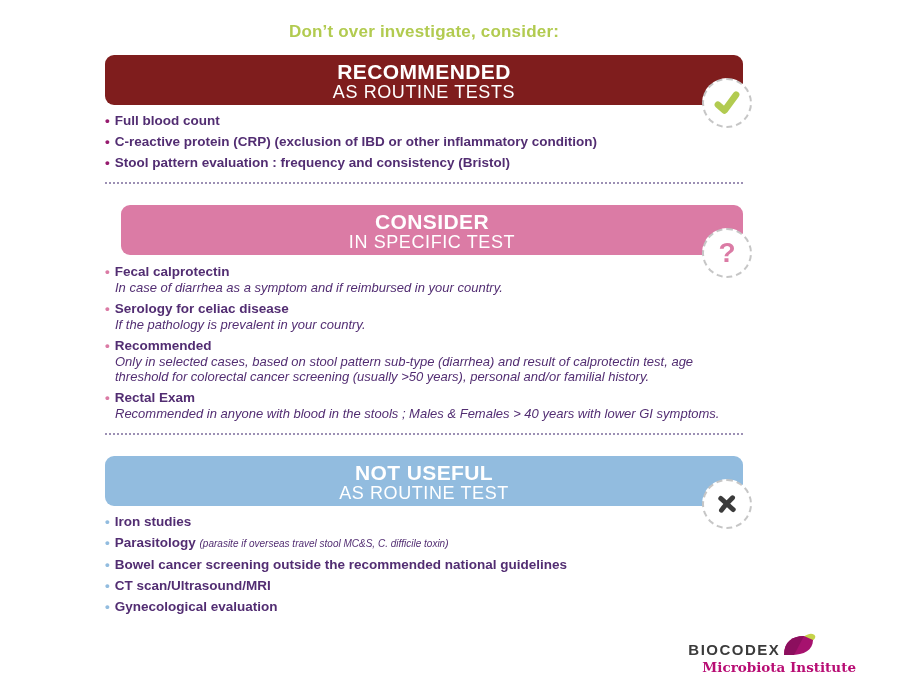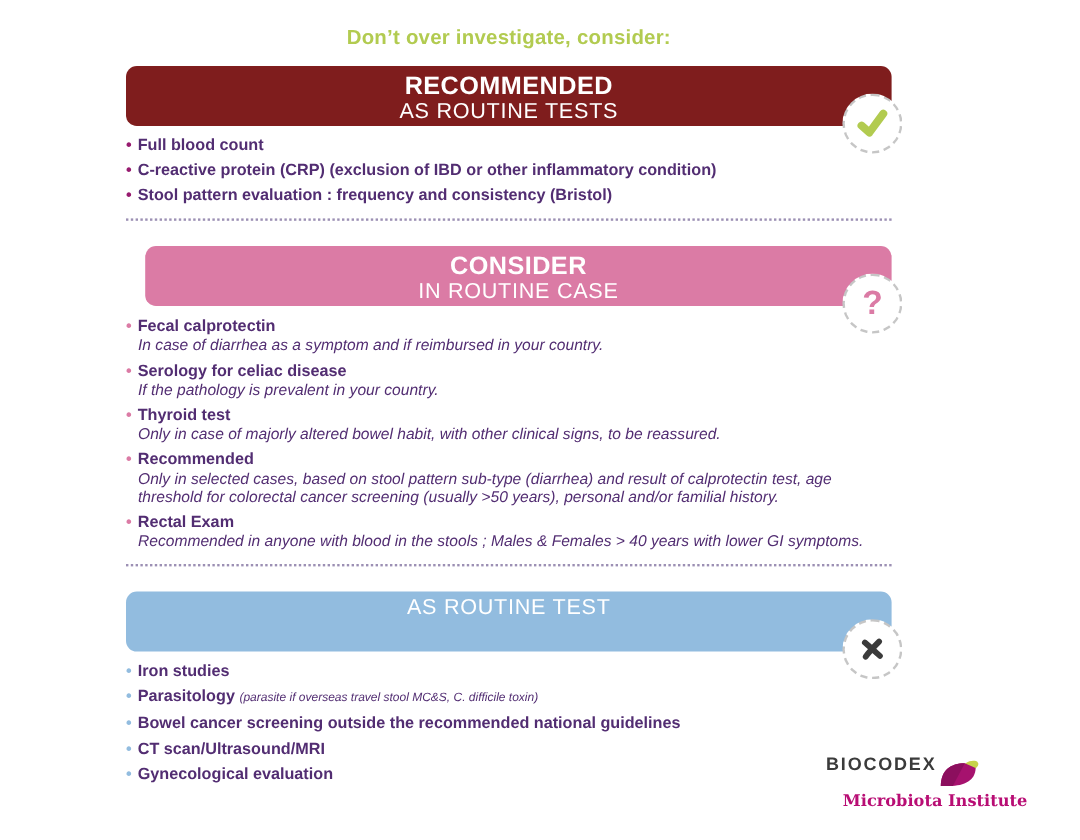--- a/index.html
+++ b/index.html
@@ -19,21 +19,21 @@
   .sec-list{list-style:none;margin:9px 0 0 0;padding:0;color:#522d72;font-size:13.5px;}
   .sec-list li{margin-bottom:6px;line-height:15px;}
   .sec-list.simple li{margin-bottom:7px;line-height:14px;}
   .bullet{font-weight:bold;margin-right:5px;}
   .item-label{font-weight:bold;}
   .item-detail{font-style:italic;font-weight:normal;font-size:13px;line-height:15px;
     padding-left:10px;margin-top:1px;}
   .inline-detail{font-style:italic;font-weight:normal;font-size:10px;}
   .divider{border:none;border-top:2px dotted #9c90b4;margin:12px 0 21px 0;}
   .logo{position:absolute;right:44px;top:630px;text-align:left;}
-  .logo-row{display:flex;}
+  .logo-row{display:flex;align-items:flex-end;}
   .logo-brand{font-size:15px;font-weight:bold;color:#3b3b3b;letter-spacing:1.5px;line-height:16px;}
   .logo-leaf{margin-left:2px;position:relative;top:3px;}
   .logo-tagline{font-family:"DejaVu Serif",serif;font-weight:bold;
     color:#b80d74;font-size:13.5px;margin-top:1px;padding-left:14px;}
 </style>
 </head>
 <body>
 
 <div class="page">
   <h1 class="page-title">Don’t over investigate, consider:</h1>
@@ -52,36 +52,36 @@
         <ul class="sec-list simple">
           <li><span class="bullet" style="color: rgb(151, 27, 111);">•</span><span class="item-label">Full blood count</span></li>
           <li><span class="bullet" style="color: rgb(151, 27, 111);">•</span><span class="item-label">C-reactive protein (CRP) (exclusion of IBD or other inflammatory condition)</span></li>
           <li><span class="bullet" style="color: rgb(151, 27, 111);">•</span><span class="item-label">Stool pattern evaluation : frequency and consistency (Bristol)</span></li>
         </ul>
       </section>
       <div class="divider"></div>
       <section>
         <div class="sec-header" style="background: rgb(219, 123, 165); margin-left: 16px;">
           <div class="sec-title">CONSIDER</div>
-          <div class="sec-subtitle">IN ROUTINE CASE</div>
+          <div class="sec-subtitle">IN SPECIFIC TEST</div>
           <div class="badge">
             <span class="q-glyph" style="color:#db7ba5">?</span>
           </div>
         </div>
         <ul class="sec-list">
           <li><span class="bullet" style="color: rgb(219, 123, 165);">•</span><span class="item-label">Fecal calprotectin</span><div class="item-detail">In case of diarrhea as a symptom and if reimbursed in your country.</div></li>
           <li><span class="bullet" style="color: rgb(219, 123, 165);">•</span><span class="item-label">Serology for celiac disease</span><div class="item-detail">If the pathology is prevalent in your country.</div></li>
-          <li><span class="bullet" style="color: rgb(219, 123, 165);">•</span><span class="item-label">Thyroid test</span><div class="item-detail">Only in case of majorly altered bowel habit, with other clinical signs, to be reassured.</div></li>
           <li><span class="bullet" style="color: rgb(219, 123, 165);">•</span><span class="item-label">Recommended</span><div class="item-detail">Only in selected cases, based on stool pattern sub-type (diarrhea) and result of calprotectin test, age threshold for colorectal cancer screening (usually &gt;50 years), personal and/or familial history.</div></li>
           <li><span class="bullet" style="color: rgb(219, 123, 165);">•</span><span class="item-label">Rectal Exam</span><div class="item-detail">Recommended in anyone with blood in the stools ; Males &amp; Females &gt; 40 years with lower GI symptoms.</div></li>
         </ul>
       </section>
       <div class="divider"></div>
       <section>
         <div class="sec-header" style="background: rgb(146, 188, 223);">
+          <div class="sec-title">NOT USEFUL</div>
           <div class="sec-subtitle">AS ROUTINE TEST</div>
           <div class="badge">
             <svg width="32" height="32" viewBox="0 0 46 46">
               <path d="M14 15 C20 20 26 26 32 31 M31 14 C25 20 19 26 15 32" fill="none" stroke="#3b3b3b" stroke-width="7" stroke-linecap="round"></path>
             </svg>
           </div>
         </div>
         <ul class="sec-list simple">
           <li><span class="bullet" style="color: rgb(146, 188, 223);">•</span><span class="item-label">Iron studies</span></li>
           <li><span class="bullet" style="color: rgb(146, 188, 223);">•</span><span class="item-label">Parasitology</span> <span class="inline-detail">(parasite if overseas travel stool MC&amp;S, C. difficile toxin)</span></li>

